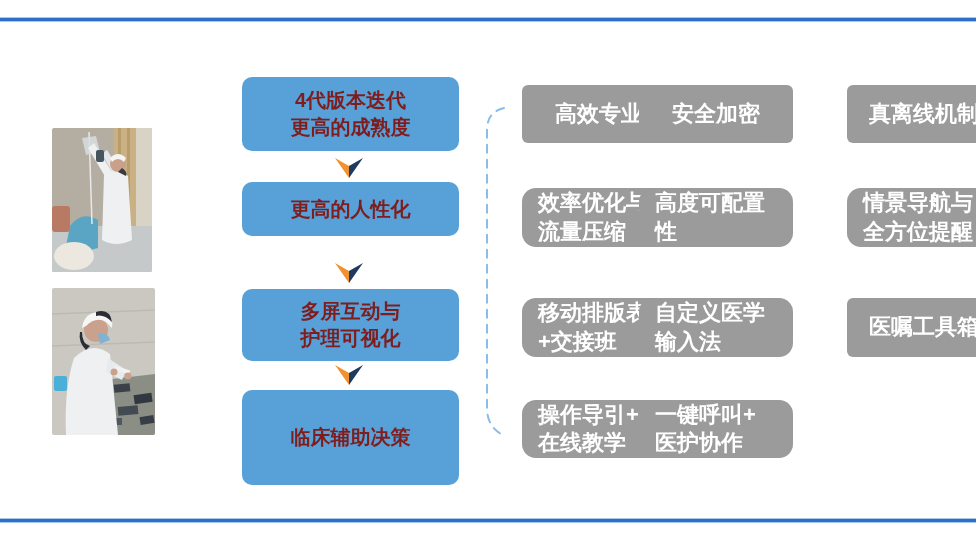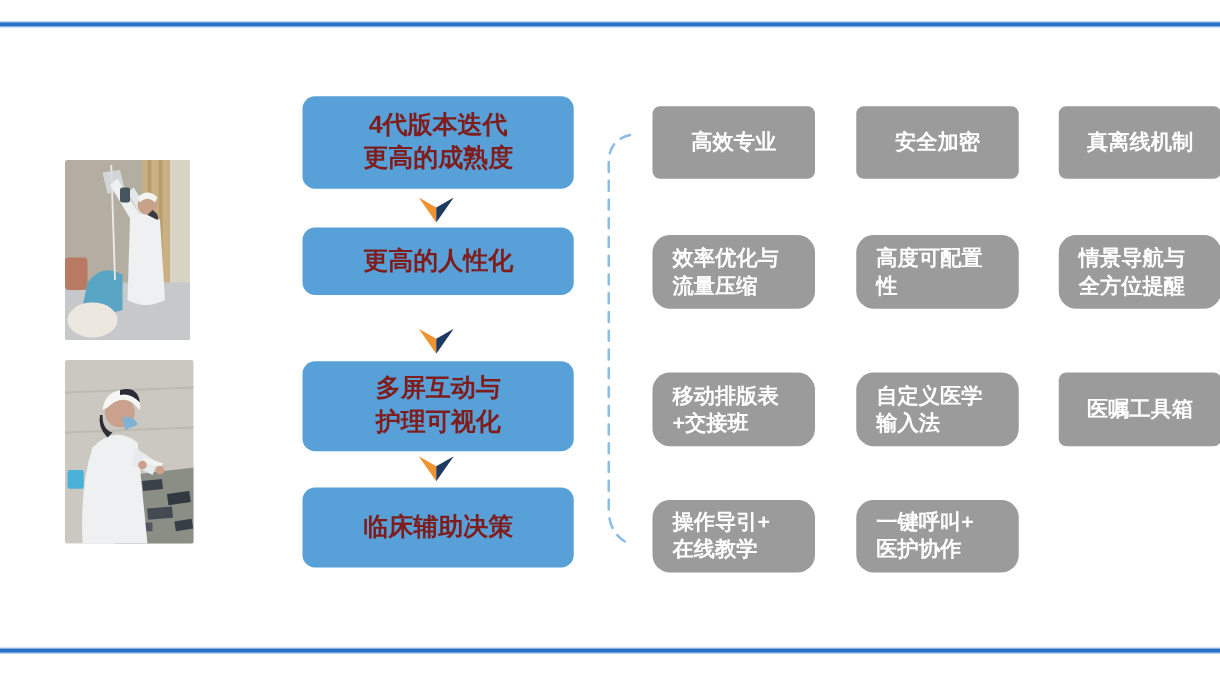--- a/index.html
+++ b/index.html
@@ -19,37 +19,37 @@
 
   .fbox{
     position:absolute;left:242px;width:217px;background:#57a1d8;border-radius:10px;
     color:#7f1d1d;font-weight:bold;font-size:20px;line-height:1.35;
     display:flex;align-items:center;justify-content:center;text-align:center;
     white-space:pre-line;
   }
   .fbox.b1{top:77px;height:74px;}
   .fbox.b2{top:182px;height:54px;}
   .fbox.b3{top:289px;height:72px;}
-  .fbox.b4{top:390px;height:64px;}
+  .fbox.b4{top:390px;height:95px;}
 
   .chevron{position:absolute;left:335px;width:28px;height:20px;}
   .chevron.a1{top:158px;}
   .chevron.a2{top:263px;}
   .chevron.a3{top:365px;}
 
   .bracket{position:absolute;left:480px;top:100px;width:30px;height:345px;}
 
   .gbox{
-    position:absolute;width:130px;background:#9b9b9b;border-radius:6px;
-    color:#ffffff;font-weight:bold;font-size:17px;line-height:1.28;
+    position:absolute;width:154px;background:#9b9b9b;border-radius:6px;
+    color:#ffffff;font-weight:bold;font-size:22px;line-height:1.28;
     display:flex;align-items:center;white-space:pre-line;box-sizing:border-box;
   }
   .gbox.center{justify-content:center;text-align:center;}
   .gbox.left{justify-content:flex-start;text-align:left;padding-left:16px;border-radius:14px;}
-  .c1{left:522px;} .c2{left:685px;} .c3{left:823px;margin-left:24px;}
+  .c1{left:522px;} .c2{left:639px;} .c3{left:823px;margin-left:24px;}
   .r1{top:85px;height:58px;}
   .r2{top:188px;height:59px;}
   .r3{top:298px;height:59px;}
   .r4{top:400px;height:58px;}
 </style>
 </head>
 <body>
 
 <div class="slide">
 

